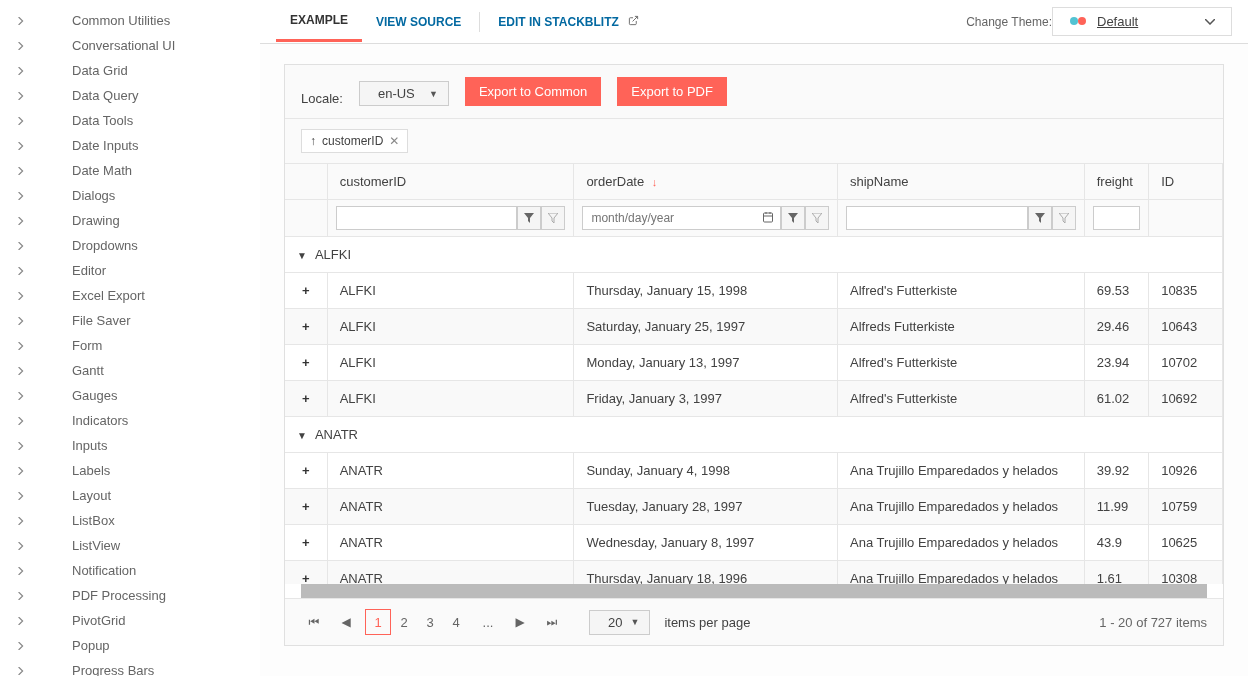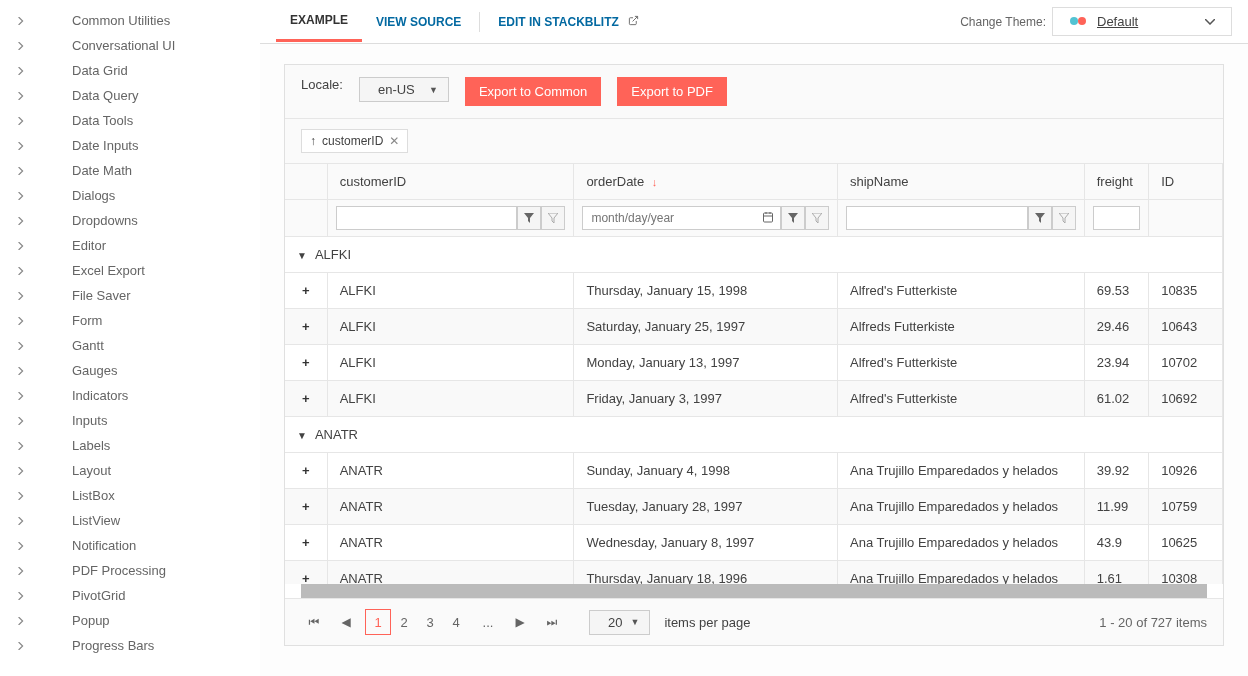--- a/index.html
+++ b/index.html
@@ -8,27 +8,27 @@
 .sidebar-item { display: flex; align-items: center; padding: 5px 16px; cursor: pointer; color: #656565; font-size: 13px; gap: 38px; }
 .chev { width: 10px; height: 10px; margin-right: 8px; display: inline-flex; align-items: center; justify-content: center; }
 .chev svg { width: 8px; height: 8px; fill: #888; }
 .main { flex: 1; display: flex; flex-direction: column; background: #fff; }
 .topbar { display: flex; align-items: center; border-bottom: 1px solid #ddd; padding: 0 16px; height: 44px; }
 .tab { padding: 12px 14px; font-size: 12px; font-weight: 600; color: #0369a1; cursor: pointer; }
 .tab.active { color: #333; border-bottom: 3px solid #ff6358; text-align: right; }
 .tab-sep { width: 1px; height: 20px; background: #ddd; margin: 0 4px; }
 .ext-icon { margin-left: 6px; }
 .spacer { flex: 1; }
-.theme-label { font-size: 12px; color: #656565; margin-right: 6px; }
+.theme-label { font-size: 12px; color: #656565; margin-right: 0; }
 .theme-select { display: flex; align-items: center; border: 1px solid #ddd; padding: 6px 16px; cursor: pointer; min-width: 180px; text-decoration: underline; }
 .theme-dots { margin-right: 10px; }
 .theme-name { flex: 1; }
 .content { flex: 1; padding: 20px 24px; overflow: auto; background: #fdfdfd; }
 .card { border: 1px solid #e0e0e0; background: #fff; }
-.toolbar { display: flex; align-items: flex-start; padding: 12px 16px; gap: 16px; border-bottom: 1px solid #e6e6e6; background: #fafafa; }
+.toolbar { display: flex; align-items: flex-end; padding: 12px 16px; gap: 16px; border-bottom: 1px solid #e6e6e6; background: #fafafa; }
 .locale-label { font-size: 13px; }
 .dropdown { display: inline-flex; align-items: center; border: 1px solid #ccc; background: #f5f5f5; padding: 4px 10px; min-width: 90px; cursor: pointer; }
 .dropdown .dd-text { flex: 1; margin-left: 8px; }
 .dd-arrow { margin-left: 8px; font-size: 9px; color: #555; }
 .btn { background: #ff6358; color: #fff; border: none; padding: 7px 14px; font-size: 13px; cursor: pointer; }
 .grouping-row { padding: 10px 16px; border-bottom: 1px solid #e6e6e6; background: #fafafa; }
 .group-chip { display: inline-flex; align-items: center; border: 1px solid #ddd; background: #fff; padding: 4px 8px; font-size: 12px; gap: 6px; }
 .chip-x { cursor: pointer; color: #888; }
 .grid-wrap { position: relative; }
 .grid-scroll { overflow: auto; max-height: 420px; }
@@ -121,20 +121,28 @@
       </span>
       <span>Date Math</span>
     </div>
     <div class="sidebar-item">
       <span class="chev">
         <svg viewBox="0 0 6 10">
           <path d="M0 0 L5 5 L0 10" fill="none" stroke="#888" stroke-width="1.5"></path>
         </svg>
       </span>
       <span>Dialogs</span>
+    </div>
+    <div class="sidebar-item">
+      <span class="chev">
+        <svg viewBox="0 0 6 10">
+          <path d="M0 0 L5 5 L0 10" fill="none" stroke="#888" stroke-width="1.5"></path>
+        </svg>
+      </span>
+      <span>Drawing</span>
     </div>
     <div class="sidebar-item">
       <span class="chev">
         <svg viewBox="0 0 6 10">
           <path d="M0 0 L5 5 L0 10" fill="none" stroke="#888" stroke-width="1.5"></path>
         </svg>
       </span>
       <span>Dropdowns</span>
     </div>
     <div class="sidebar-item">

